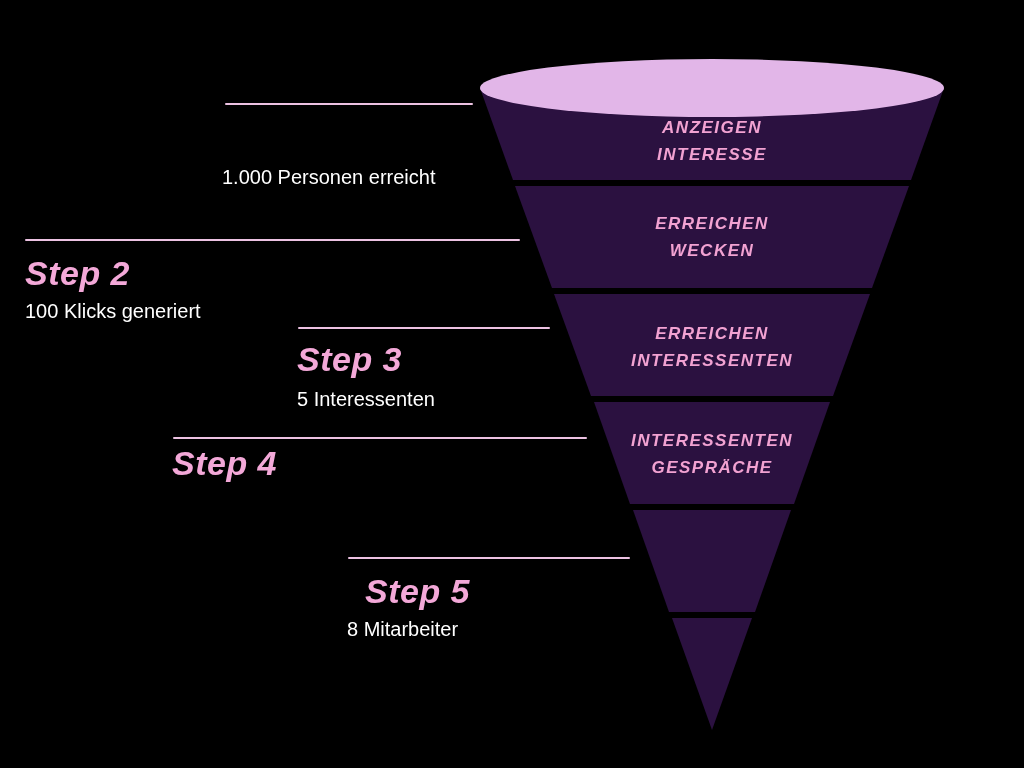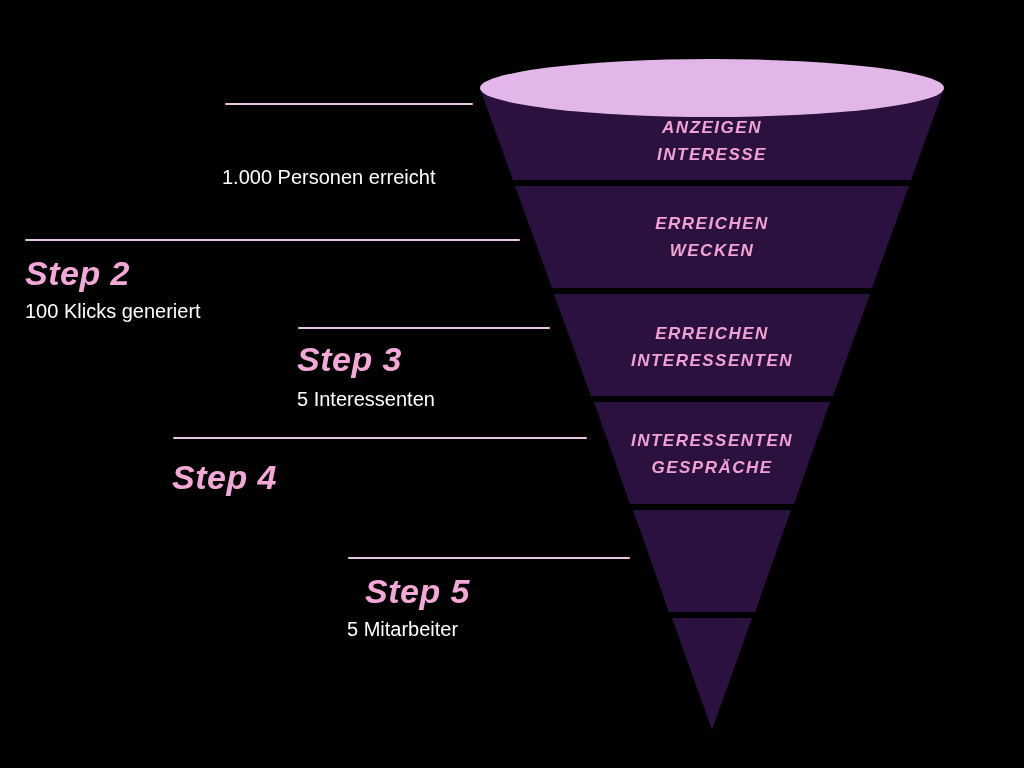--- a/index.html
+++ b/index.html
@@ -91,19 +91,19 @@
 
   <div class="step-line" style="left:25px; top:239px; width:495px"></div>
   <div class="step-title" style="left:25px; top:254px">Step 2</div>
   <div class="step-detail" style="left:25px; top:300px">100 Klicks generiert</div>
 
   <div class="step-line" style="left:298px; top:327px; width:252px"></div>
   <div class="step-title" style="left:297px; top:340px">Step 3</div>
   <div class="step-detail" style="left:297px; top:388px">5 Interessenten</div>
 
   <div class="step-line" style="left:173px; top:437px; width:414px"></div>
-  <div class="step-title" style="left:172px; top:458px">Step 4</div>
+  <div class="step-title" style="left:172px; top:444px">Step 4</div>
 
   <div class="step-line" style="left:348px; top:557px; width:282px"></div>
   <div class="step-title" style="left:365px; top:572px">Step 5</div>
-  <div class="step-detail" style="left:347px; top:618px">5 Mitarbeiter</div>
+  <div class="step-detail" style="left:347px; top:618px">8 Mitarbeiter</div>
 
 </div>
 
 </body></html>

